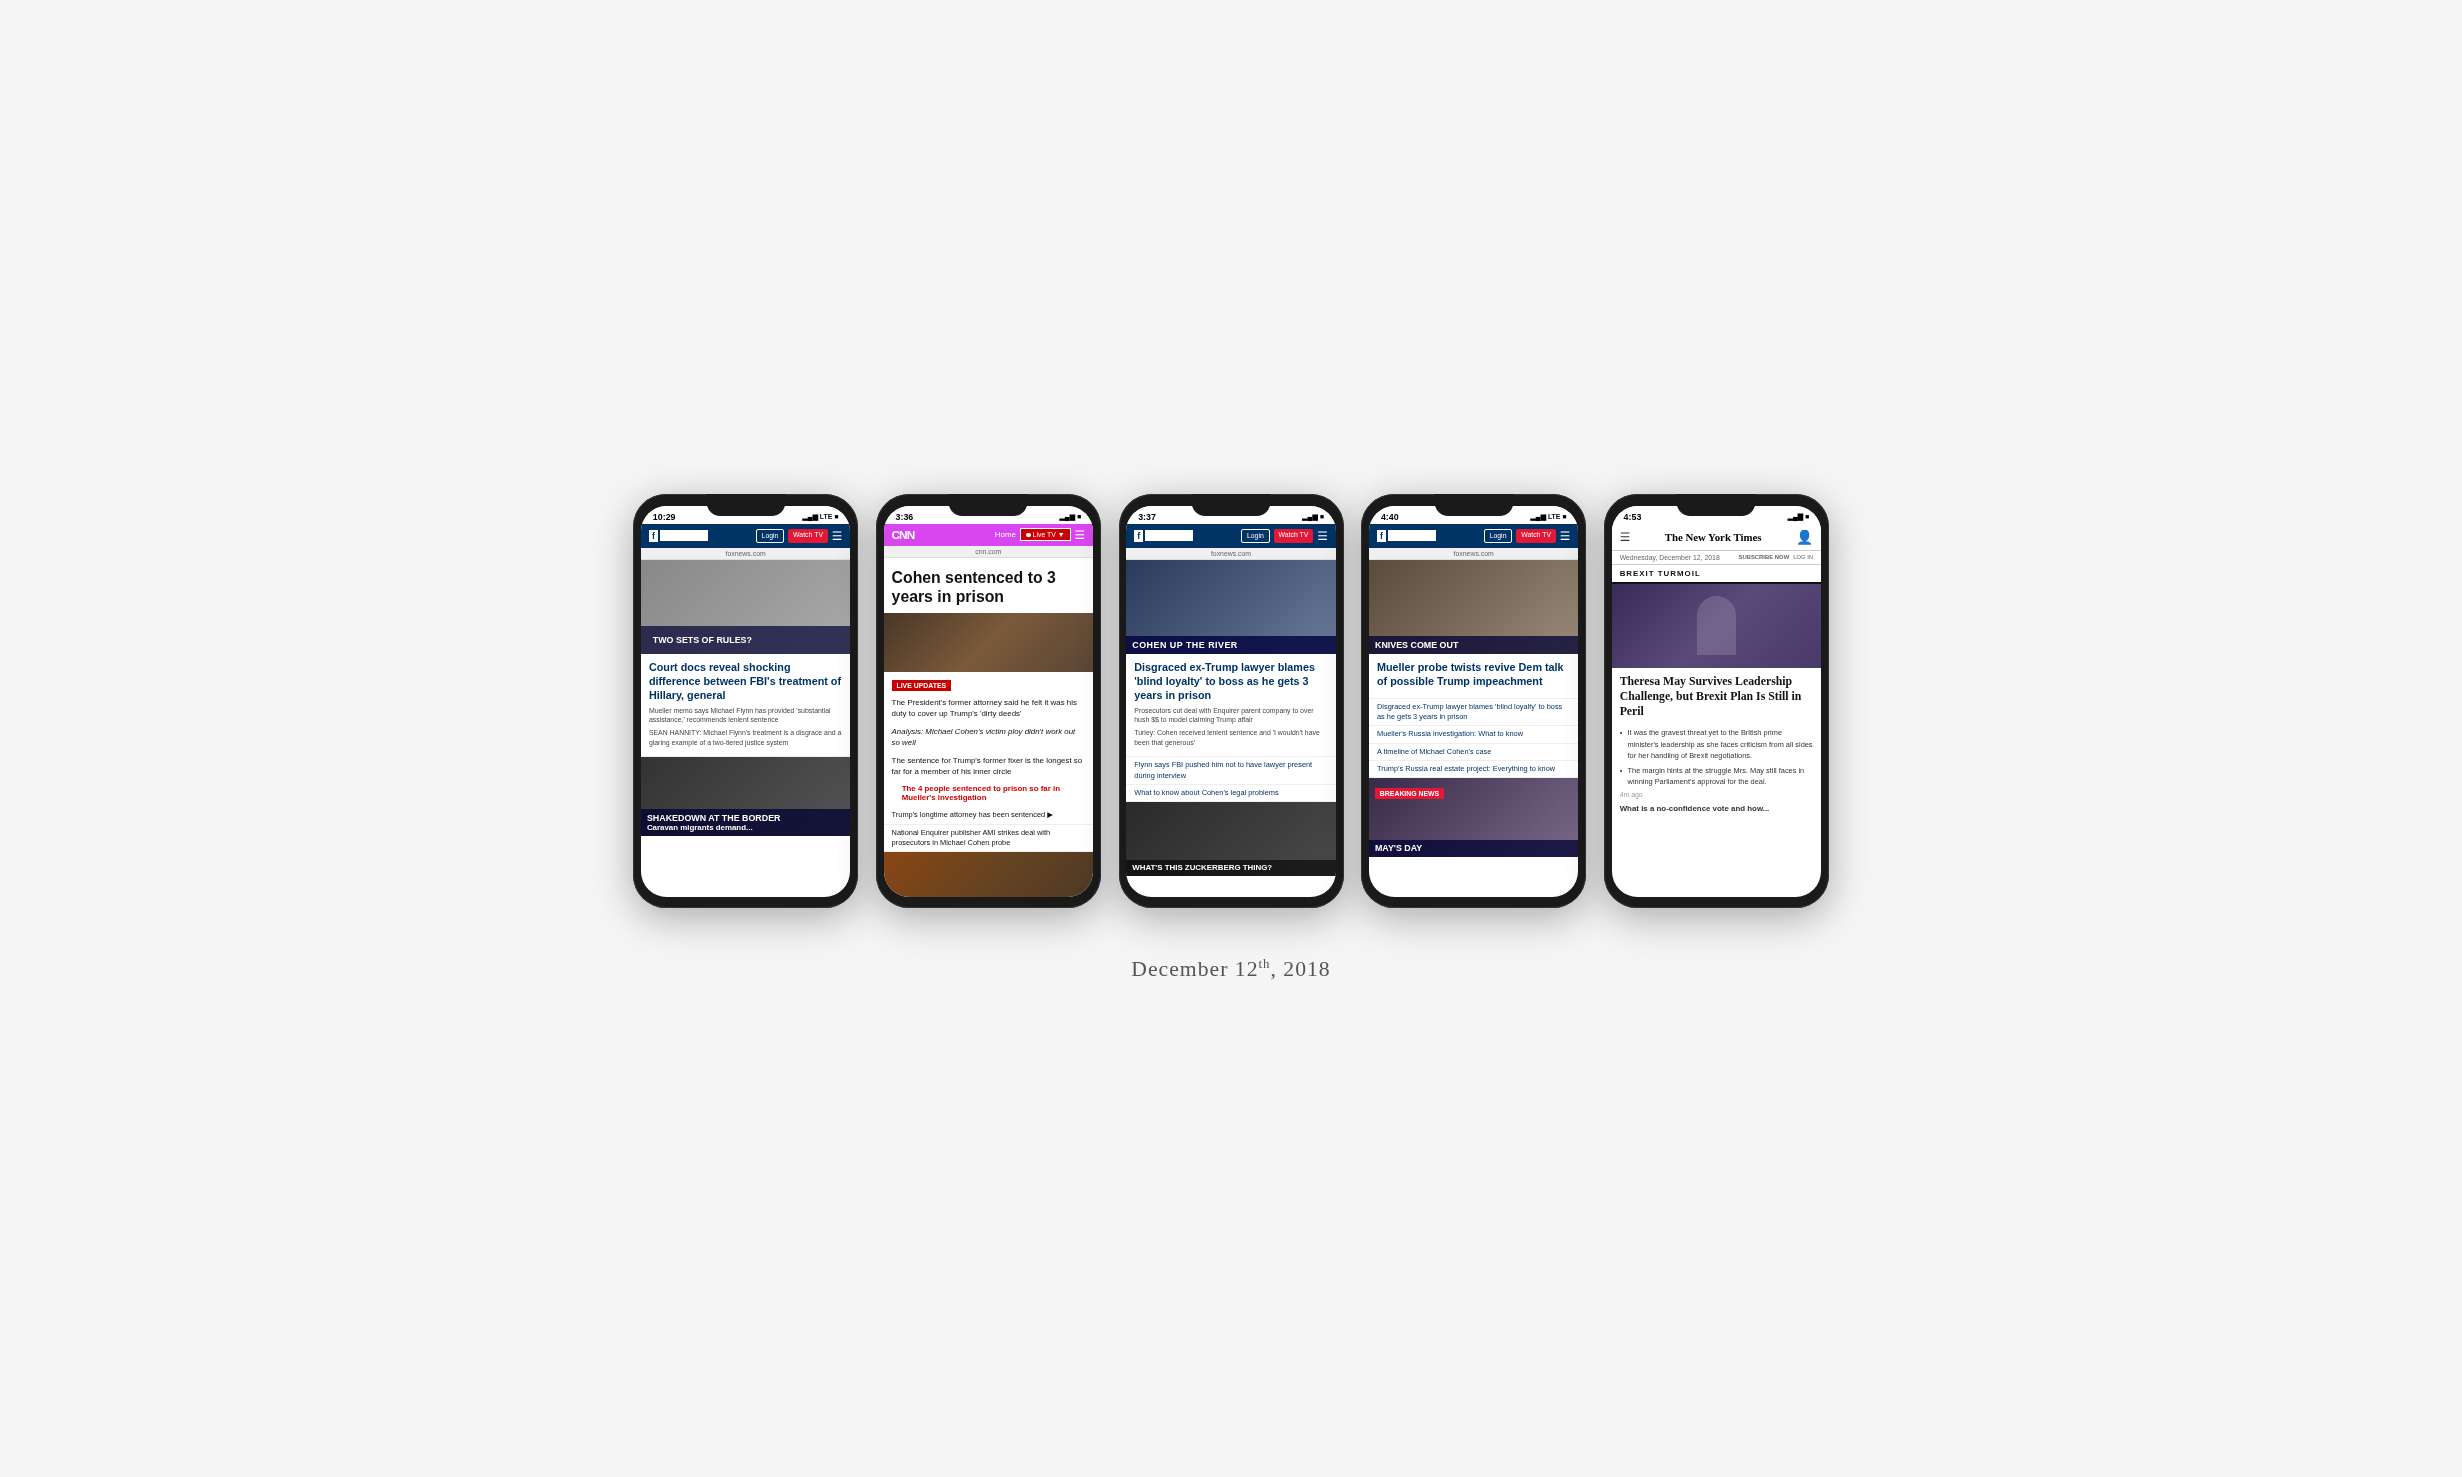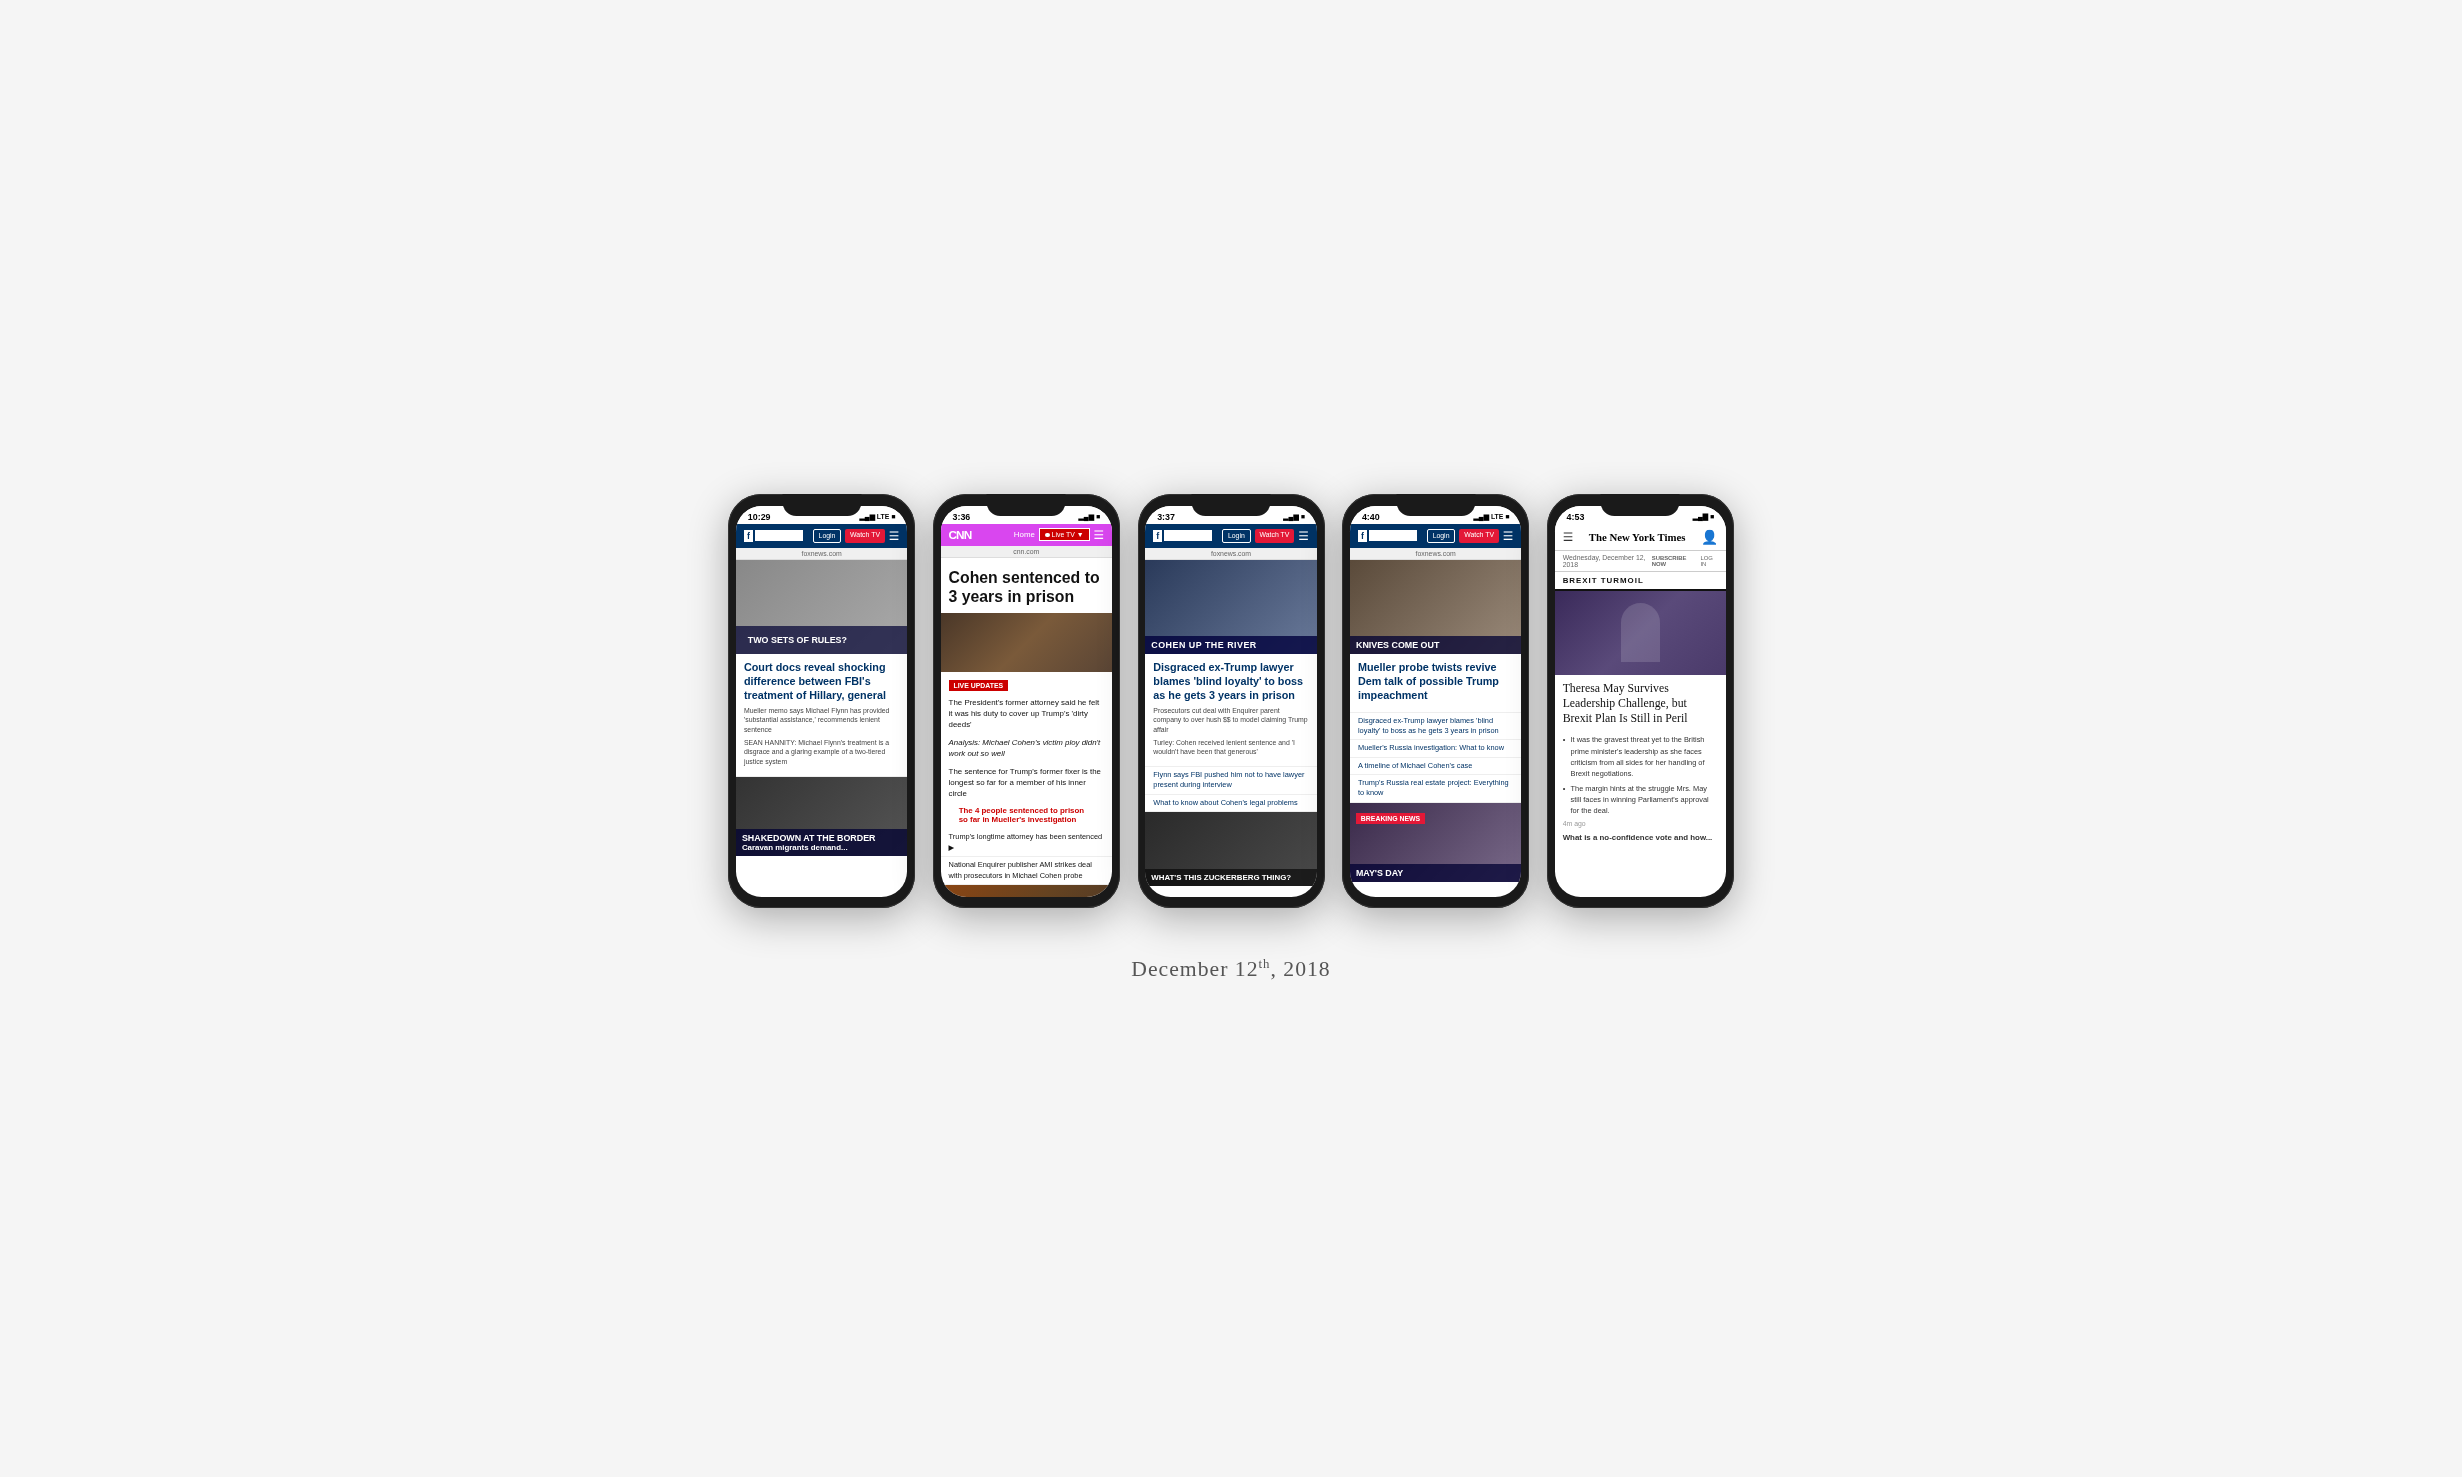--- a/index.html
+++ b/index.html
@@ -14,21 +14,21 @@
       padding: 39px 19.7px;
     }
     .phones-container {
       display: flex;
       gap: 17.7px;
       align-items: flex-start;
       justify-content: center;
       margin-bottom: 49px;
     }
     .phone {
-      width: 187px;
+      width: 225px;
       background: #1a1a1a;
       border-radius: 33px;
       padding: 11.8px 7.9px;
       box-shadow: 0 9.9px 39px rgba(0,0,0,0.3), inset 0 0 0 1px #333;
       position: relative;
       height: 414px;
       overflow: hidden;
     }
     .phone-notch {
       width: 79px;
@@ -250,21 +250,21 @@
       height: 84px;
       background: linear-gradient(135deg, #1a3a5c 0%, #2d5a8e 50%, #4a7fb5 100%);
       display: flex;
       align-items: center;
       justify-content: center;
     }
     .nyt-headline {
       padding: 5.9px 7.9px;
       font-family: Georgia, serif;
       font-size: 11.8px;
-      font-weight: 400;
+      font-weight: 700;
       color: #111;
       line-height: 1.3;
     }
     .nyt-bullet {
       padding: 2px 7.9px 2px 15.8px;
       font-size: 7.4px;
       color: #333;
       line-height: 1.5;
       position: relative;
     }

